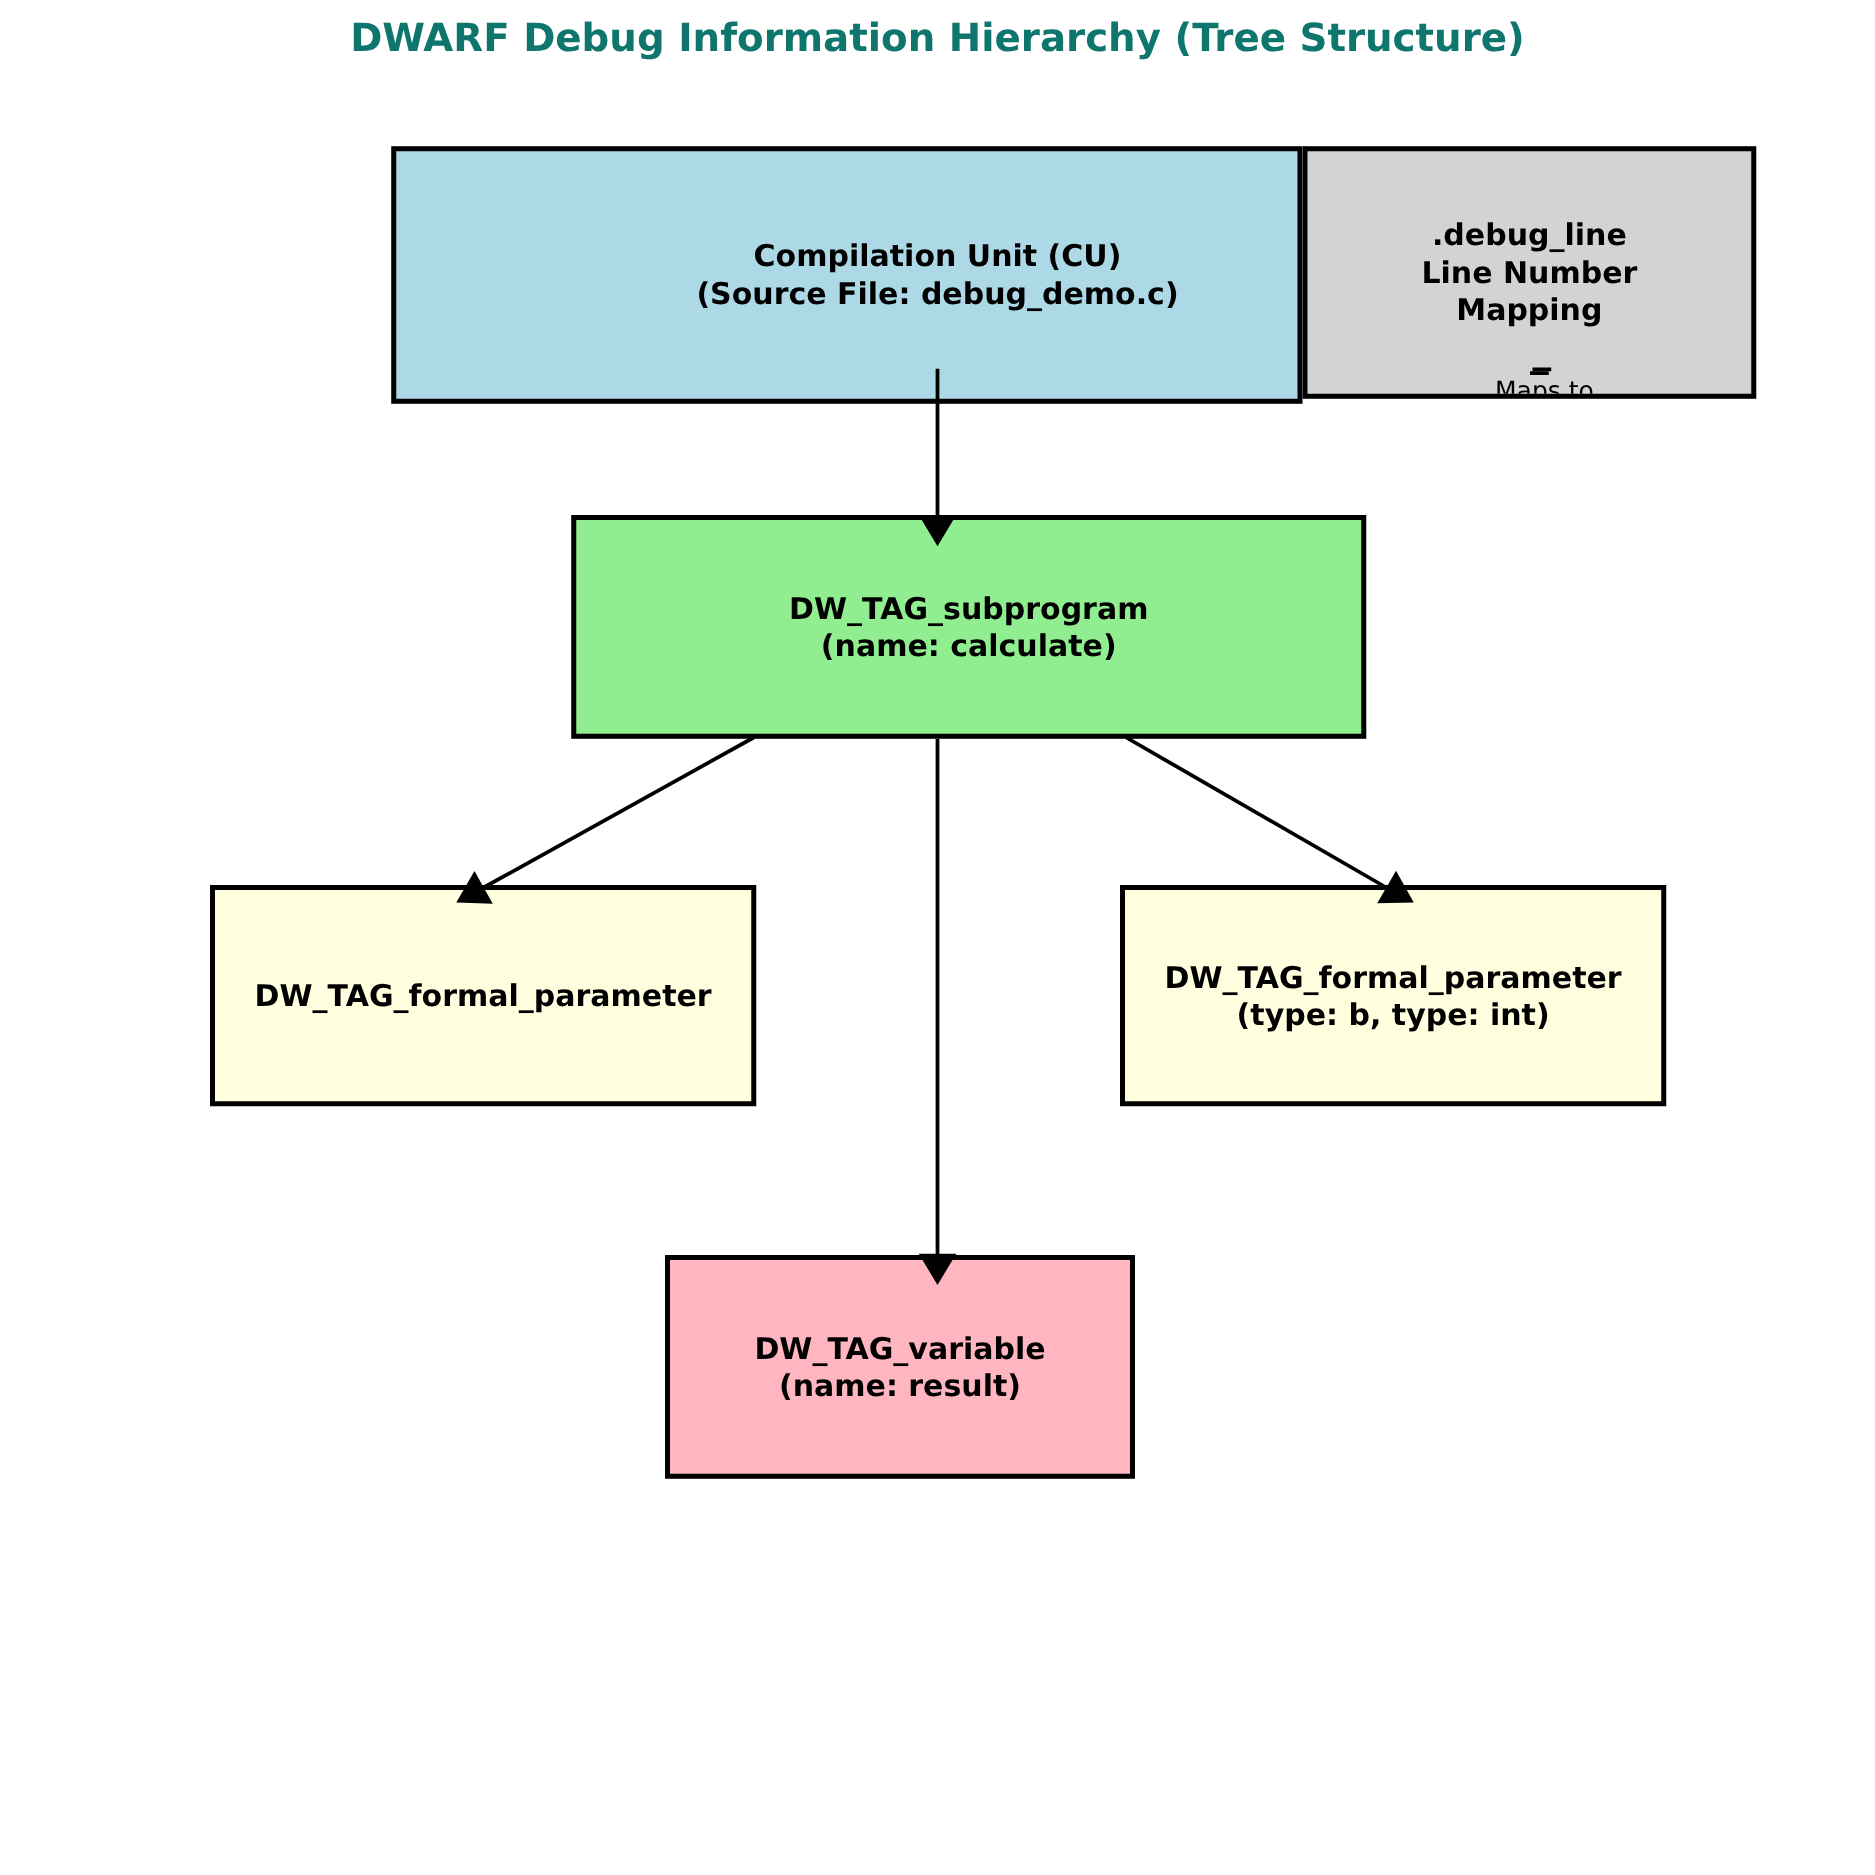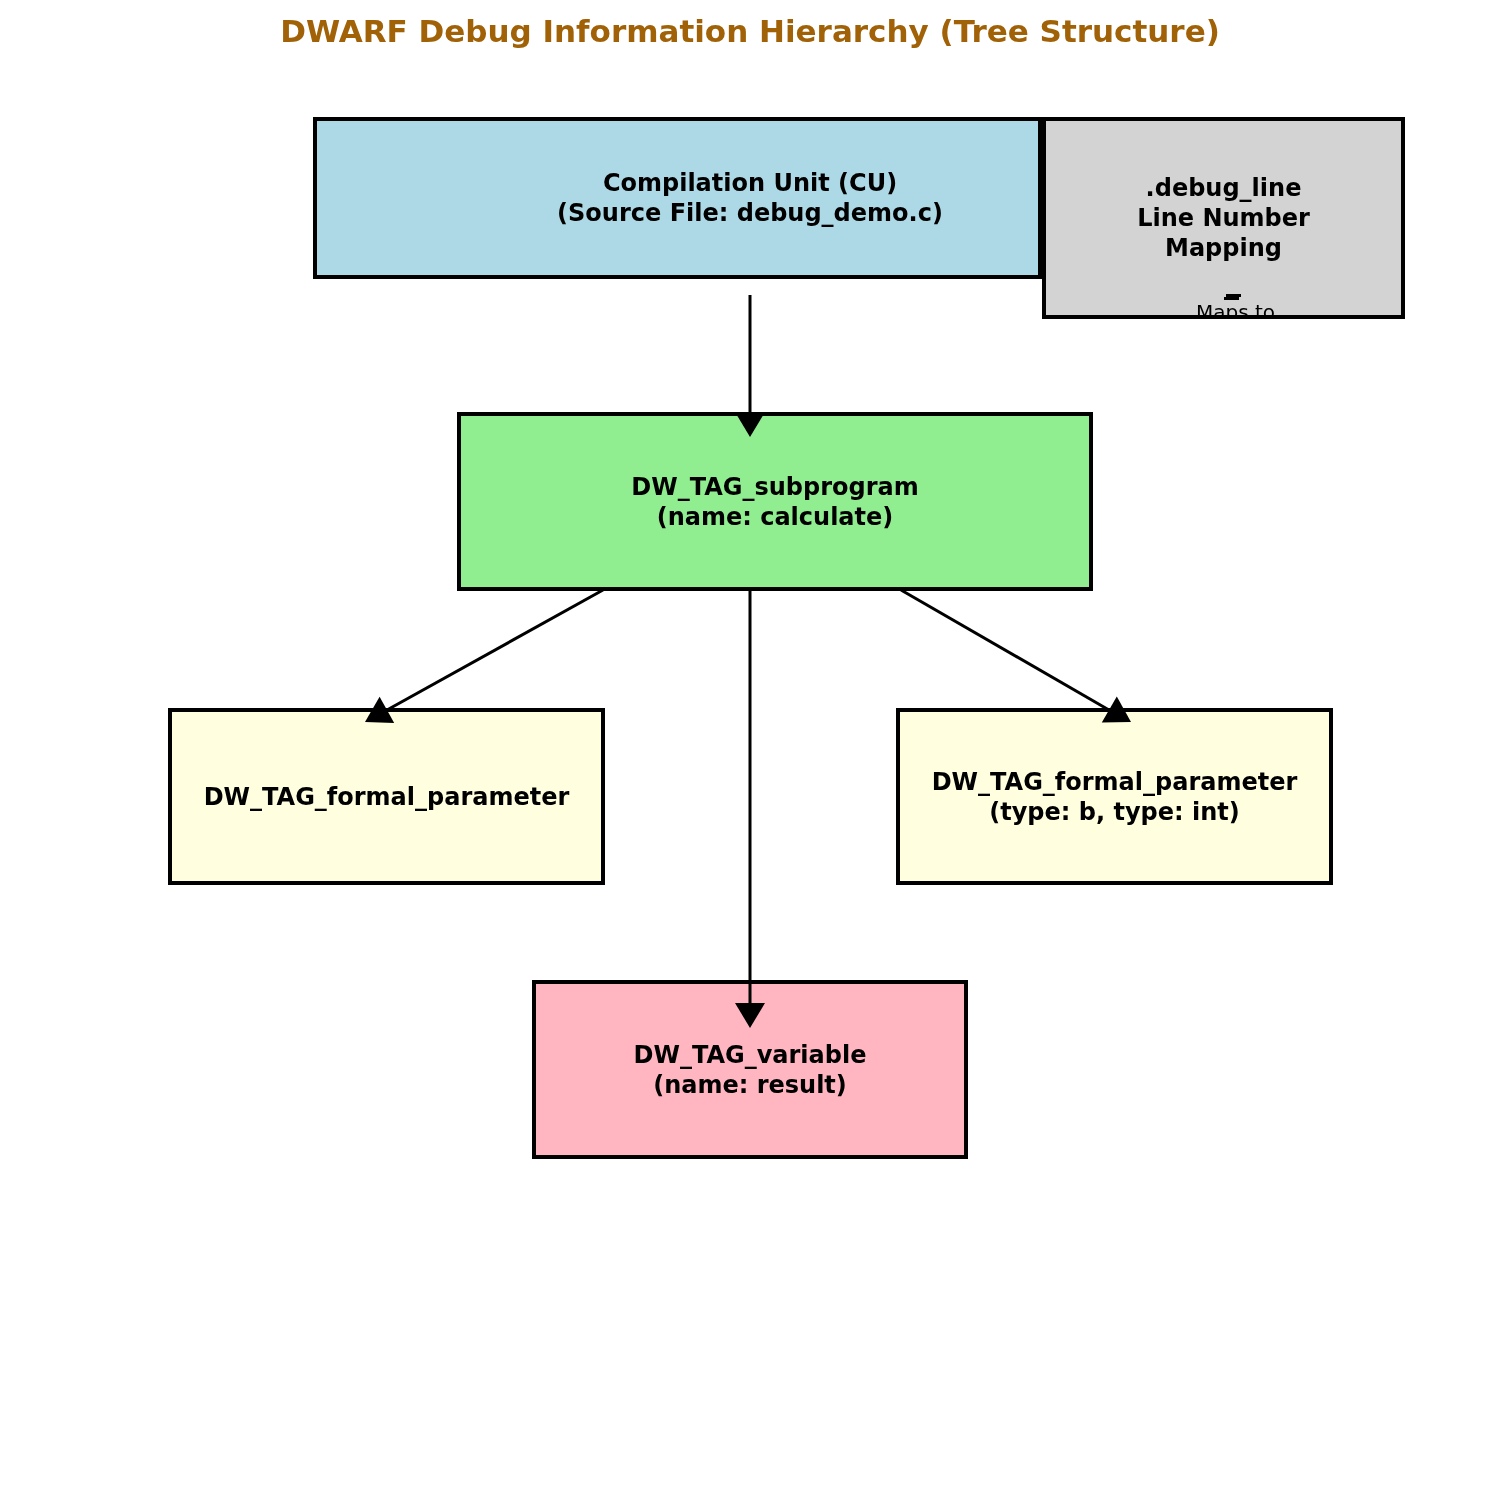--- a/index.html
+++ b/index.html
@@ -5,40 +5,40 @@
   html,body{margin:0;padding:0;background:#ffffff;}
   .figure{
     position:relative;
     width:1500px;height:1500px;
     background:#ffffff;
     font-family:"DejaVu Sans","Liberation Sans",sans-serif;
     overflow:hidden;
   }
   .title{
     position:absolute;top:13px;left:0;width:100%;
-    text-align:center;font-size:31px;font-weight:bold;color:#a16207;
+    text-align:center;font-size:31px;font-weight:bold;color:#0f766e;
   }
   .node{
     position:absolute;
     border:4px solid #000;
     box-sizing:border-box;
   }
   .node-label{
     position:absolute;top:50%;left:50%;
     transform:translate(-50%,-50%);
     text-align:center;font-weight:bold;font-size:24px;line-height:30px;
     color:#000;white-space:nowrap;
   }
-  .node-cu{left:313px;top:117px;width:729px;height:162px;background:#ADD8E6;}
+  .node-cu{left:313px;top:117px;width:729px;height:206px;background:#ADD8E6;}
   .node-cu .node-label{left:433px;}
   .node-dl{left:1042px;top:117px;width:363px;height:202px;background:#D3D3D3;overflow:hidden;}
   .node-sp{left:457px;top:412px;width:636px;height:179px;background:#90EE90;}
   .node-pa{left:168px;top:708px;width:437px;height:177px;background:#FFFFE0;}
   .node-pb{left:896px;top:708px;width:437px;height:177px;background:#FFFFE0;}
-  .node-var{left:532px;top:980px;width:436px;height:179px;background:#FFB6C1;}
+  .node-var{left:532px;top:1004px;width:376px;height:179px;background:#FFB6C1;}
   .legend{
     position:absolute;bottom:-9px;left:150px;
     display:flex;align-items:center;
     font-size:20px;font-weight:normal;color:#000;white-space:nowrap;flex-direction:column;
   }
   .legend .dash{width:15px;height:3px;background:#000;display:inline-block;}
   .legend .dash.d1{margin-right:4px;}
   .legend .dash.d2{margin-right:9px;}
   .arrows{
     position:absolute;left:0;top:0;

